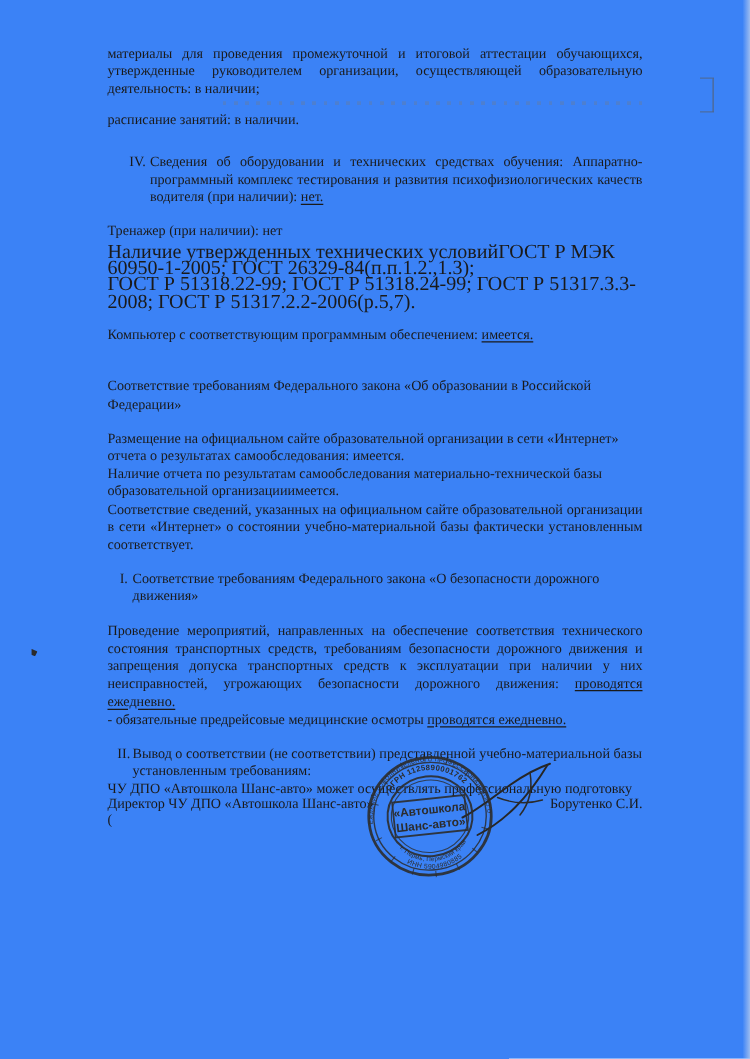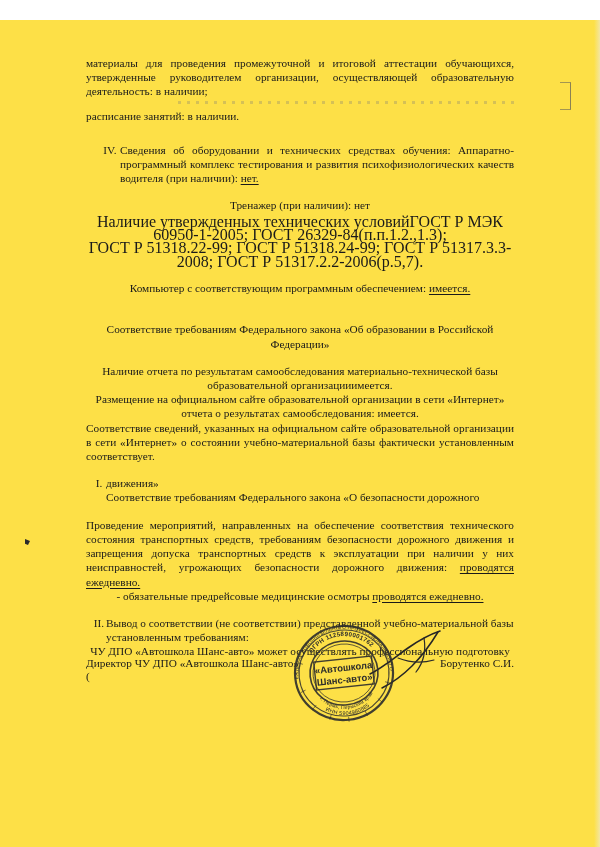--- a/index.html
+++ b/index.html
@@ -11,38 +11,37 @@
     width: 600px;
     height: 847px;
     position: relative;
     font-family: "Liberation Serif", "DejaVu Serif", serif;
     color: #1a1a1a;
     overflow: hidden;
   }
   .page {
     position: absolute;
     inset: 0;
-    background: #fde047;
-    margin-top: 20px;
+    background: #3b82f6;
   }
   .content {
     position: absolute;
     left: 86px;
     top: 36px;
     width: 428px;
   }
   p {
     margin: 0;
     font-size: 11.3px;
     line-height: 14.2px;
     text-align: justify;
     text-justify: inter-word;
   }
   .just { text-align: justify; }
-  .left { text-align: center; }
+  .left { text-align: left; }
   .gap-md { height: 13px; }
   .gap-lg { height: 20px; }
   .gap-xl { height: 27px; }
 
   
   .roman-item {
     display: flex;
     font-size: 11.3px;
     line-height: 14.2px;
   }
@@ -188,31 +187,31 @@
     <div class="gap-md"></div>
 
     <p class="left"><span>Компьютер с соответствующим программным обеспечением: </span><span class="u">имеется.</span></p>
 
     <div class="gap-xl"></div>
 
     <p class="left">Соответствие требованиям Федерального закона «Об образовании в Российской Федерации»</p>
 
     <div class="gap-md"></div>
 
+    <p class="left">Размещение на официальном сайте образовательной организации в сети «Интернет» отчета о результатах самообследования: имеется.</p>
     <p class="left">Наличие отчета по результатам самообследования материально-технической базы образовательной организацииимеется.</p>
-    <p class="left">Размещение на официальном сайте образовательной организации в сети «Интернет» отчета о результатах самообследования: имеется.</p>
     <p class="just">Соответствие сведений, указанных на официальном сайте образовательной организации в сети «Интернет» о состоянии учебно-материальной базы фактически установленным соответствует.</p>
 
     <div class="gap-md"></div>
 
     <div class="roman-item">
       <div class="roman-num tight">I.</div>
       <div class="roman-body noj">
+        <div>Соответствие требованиям Федерального закона «О безопасности дорожного</div>
         <div>движения»</div>
-        <div>Соответствие требованиям Федерального закона «О безопасности дорожного</div>
       </div>
     </div>
 
     <div class="gap-md"></div>
 
     <p class="just"><span>Проведение мероприятий, направленных на обеспечение соответствия технического состояния транспортных средств, требованиям безопасности дорожного движения и запрещения допуска транспортных средств к эксплуатации при наличии у них неисправностей, угрожающих безопасности дорожного движения: </span><span class="u">проводятся ежедневно.</span></p>
     <p class="left"><span>- обязательные предрейсовые медицинские осмотры  </span><span class="u">проводятся ежедневно.</span></p>
 
     <div class="gap-md"></div>
 

